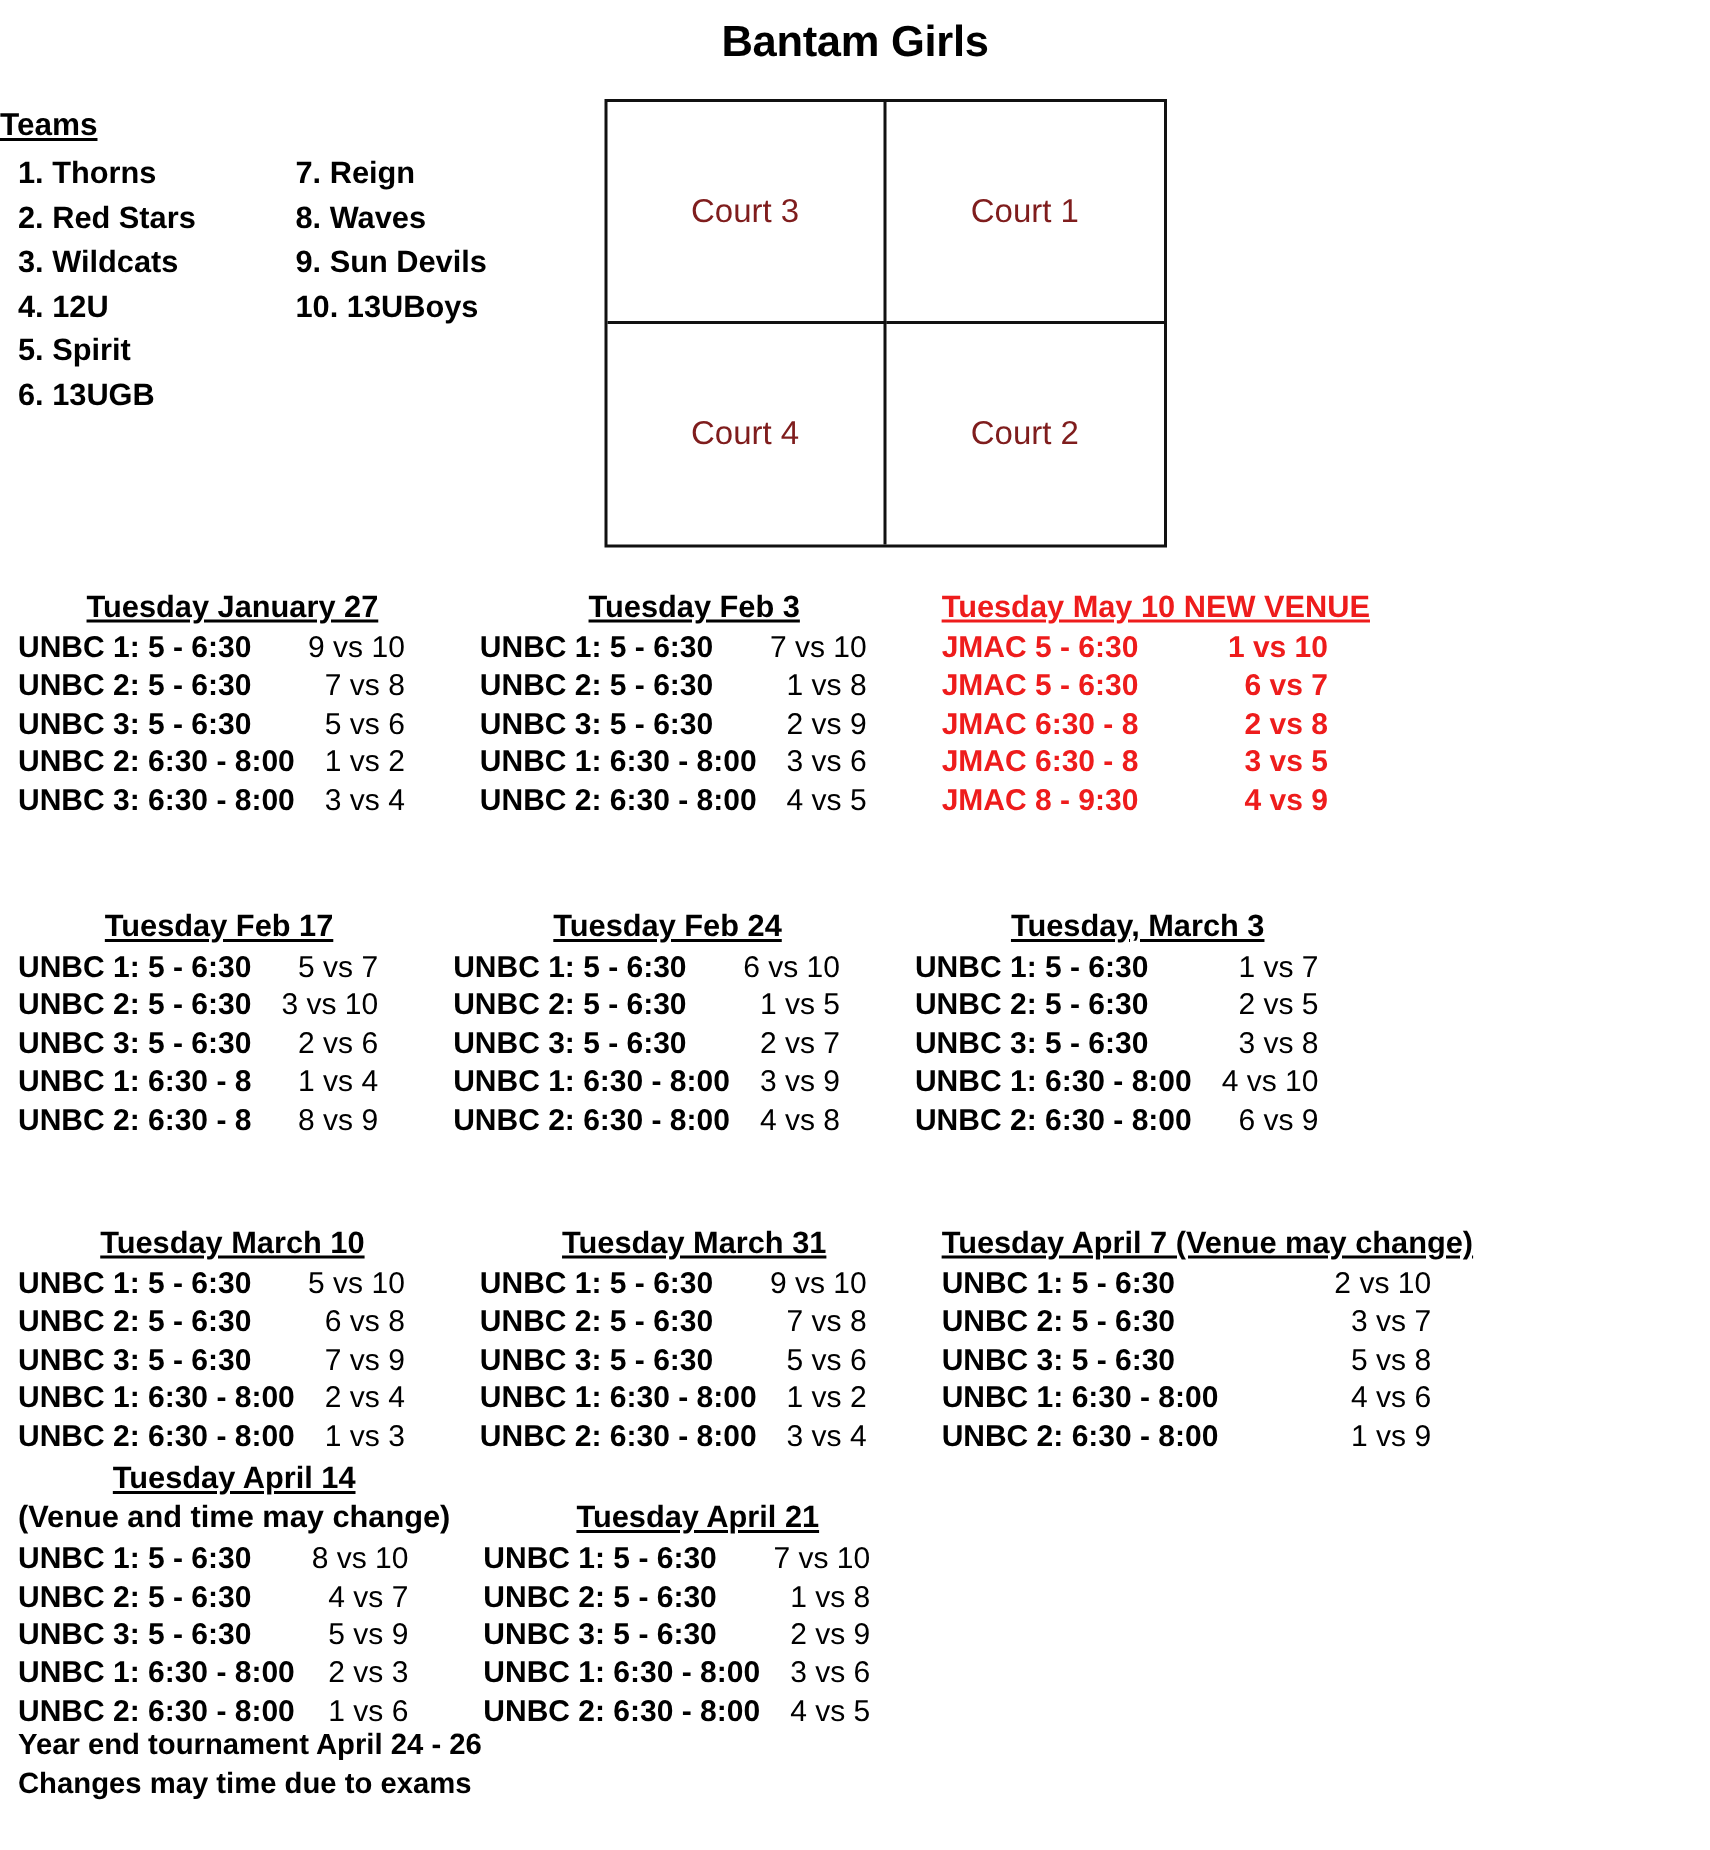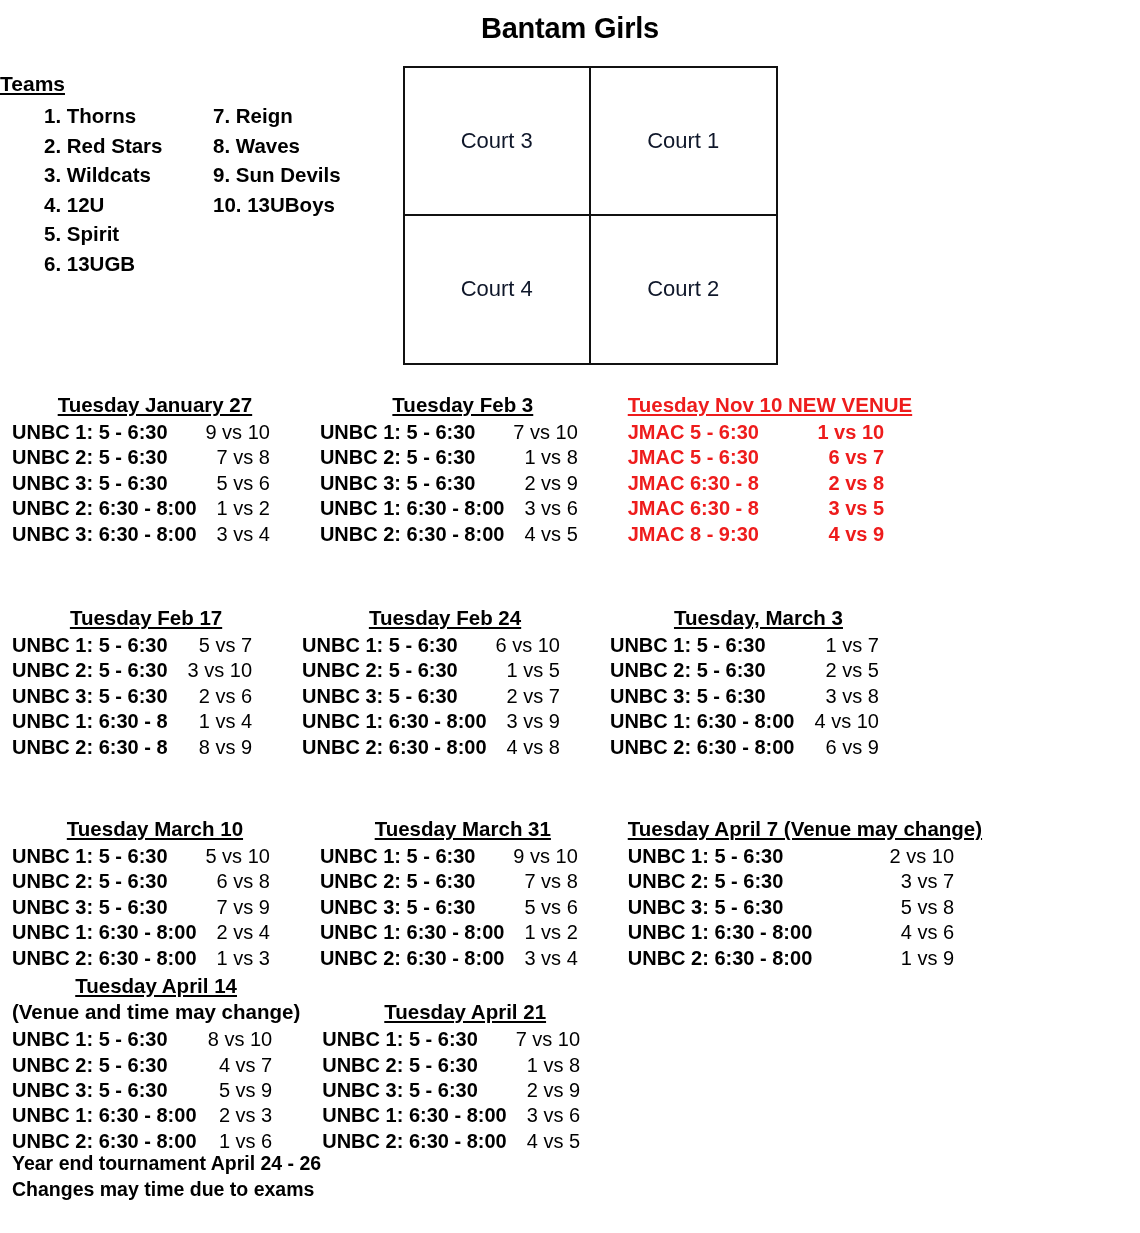--- a/index.html
+++ b/index.html
@@ -41,21 +41,20 @@
     text-decoration: underline;
     text-align: left;
     width: 380px;
     margin-left: -12px;
     padding-left: 0;
     box-sizing: border-box;
   }
   .teams-columns {
     display: flex;
     margin-top: 5px;
-    margin-left: 32px;
   }
   .teams-col {
     display: flex;
     flex-direction: column;
   }
   .teams-col.left { width: 186px; }
   .teams-col.right { width: 186px; }
   .team-item {
     font-size: 20.5px;
     font-weight: bold;
@@ -74,21 +73,21 @@
     grid-template-columns: 1fr 1fr;
     grid-template-rows: 1fr 1fr;
     border: 2px solid #111111;
     box-sizing: border-box;
   }
   .court-cell {
     display: flex;
     align-items: center;
     justify-content: center;
     font-size: 22px;
-    color: #0f172a;
+    color: #7f1d1d;
     box-sizing: border-box;
   }
   .court-cell.b-right { border-right: 2px solid #111111; }
   .court-cell.b-bottom { border-bottom: 2px solid #111111; }
 
   
   #schedule {
     position: absolute;
     top: 392px;
     left: 0;
@@ -237,21 +236,21 @@
             <span class="slot">UNBC 1: 6:30 - 8:00</span>
             <span class="match">3 vs 6</span>
           </div>
           <div class="sched-line">
             <span class="slot">UNBC 2: 6:30 - 8:00</span>
             <span class="match">4 vs 5</span>
           </div>
         </div>
       </div>
       <div class="sched-block alt" style="color: rgb(238, 28, 28);">
-        <div class="block-head"><span class="head-line">Tuesday Nov 10 NEW VENUE</span></div>
+        <div class="block-head"><span class="head-line">Tuesday May 10 NEW VENUE</span></div>
         <div class="block-rows">
           <div class="sched-line">
             <span class="slot">JMAC 5 - 6:30</span>
             <span class="match">1 vs 10</span>
           </div>
           <div class="sched-line">
             <span class="slot">JMAC 5 - 6:30</span>
             <span class="match">6 vs 7</span>
           </div>
           <div class="sched-line">

